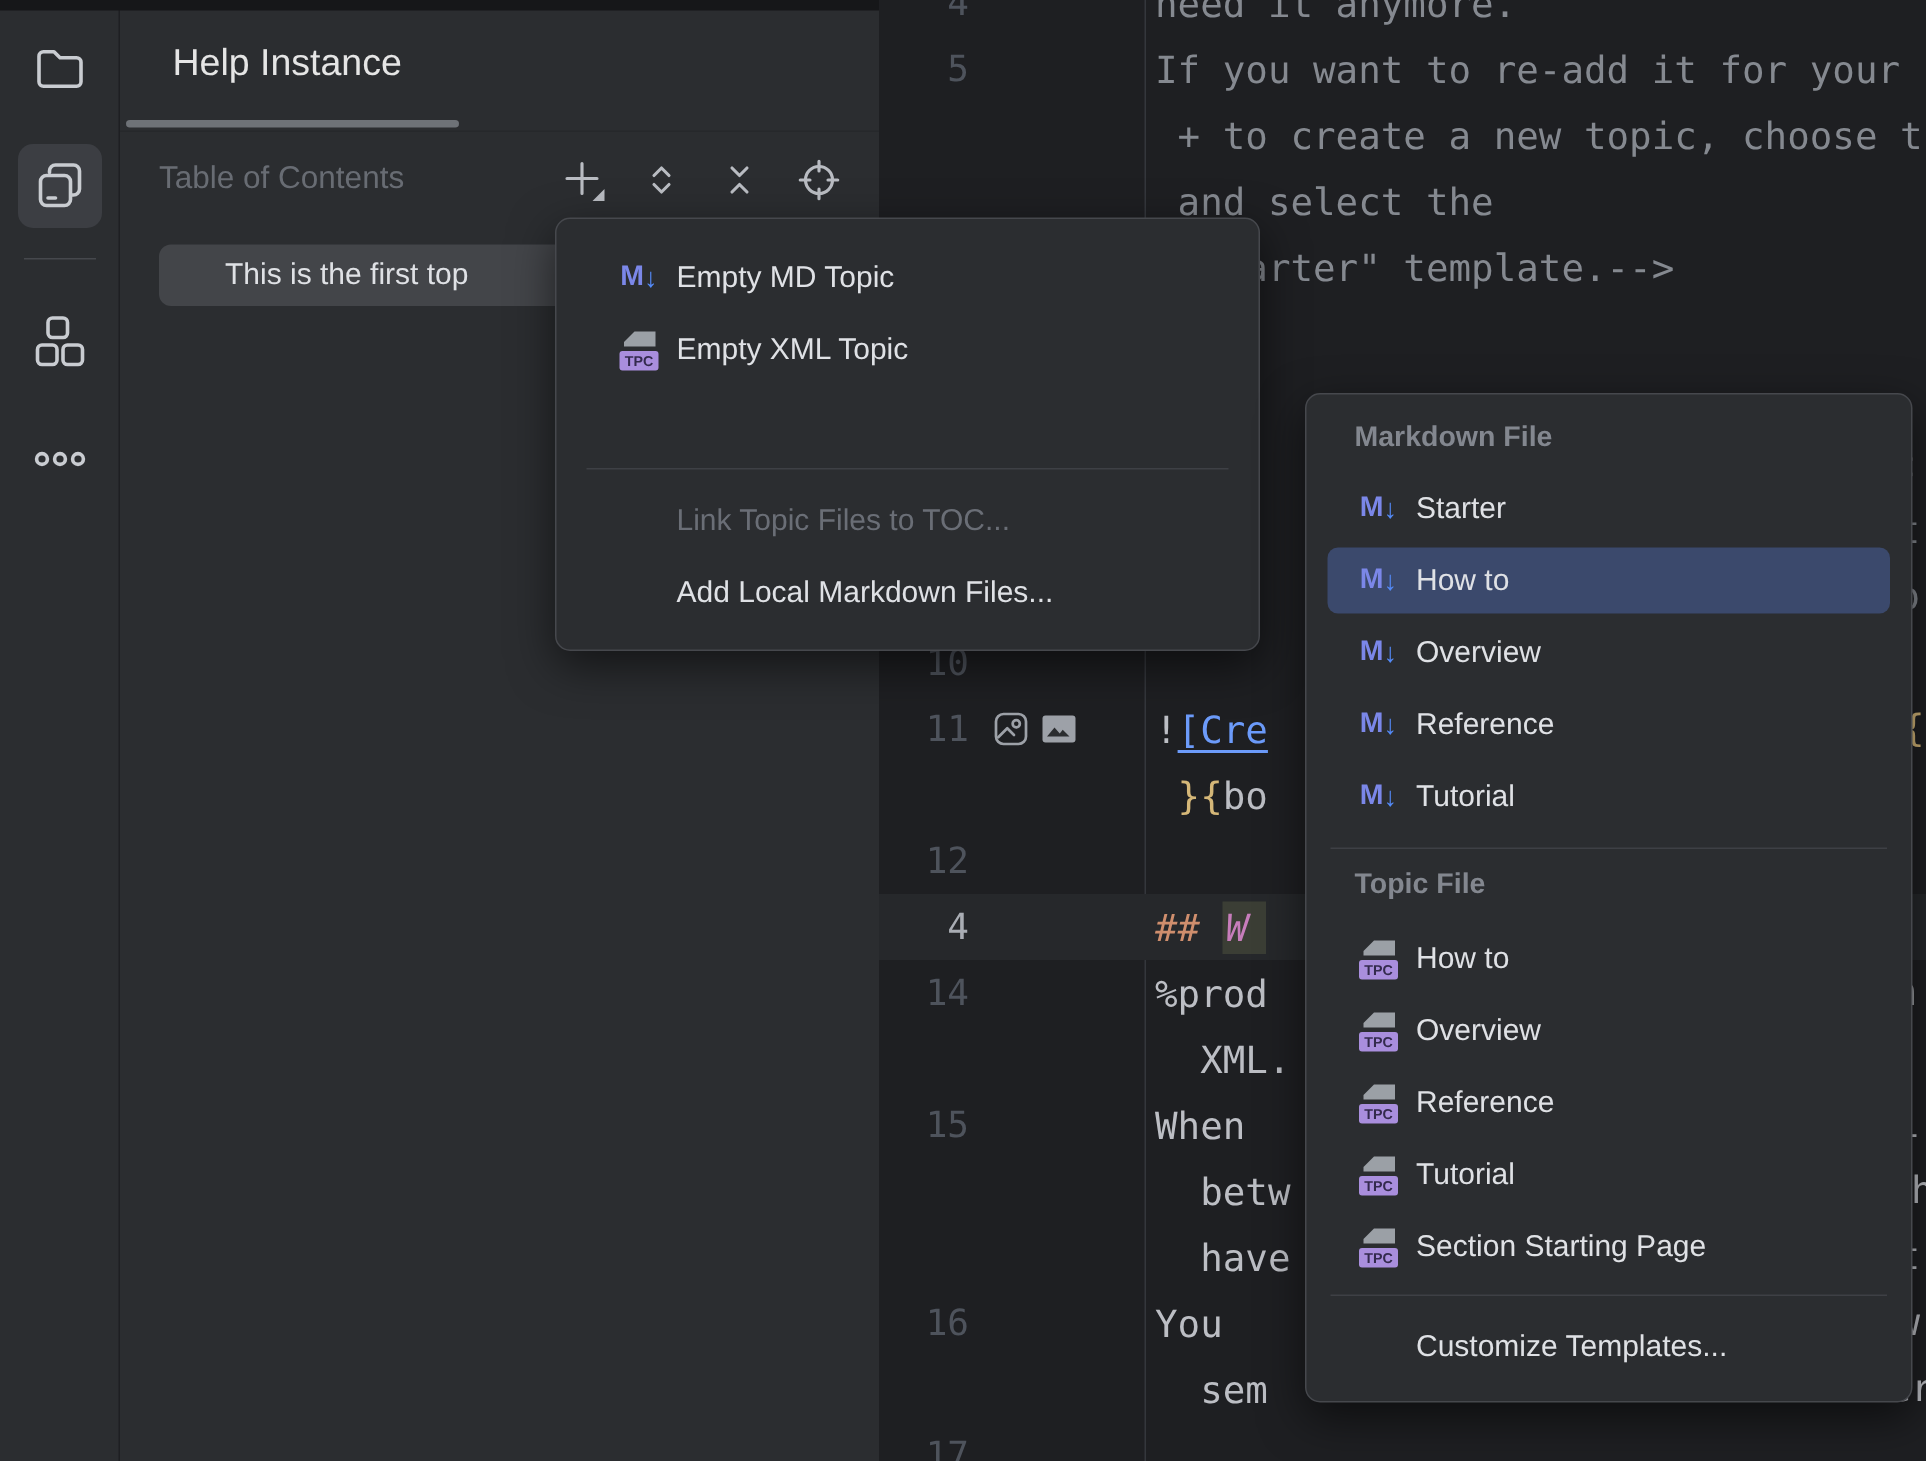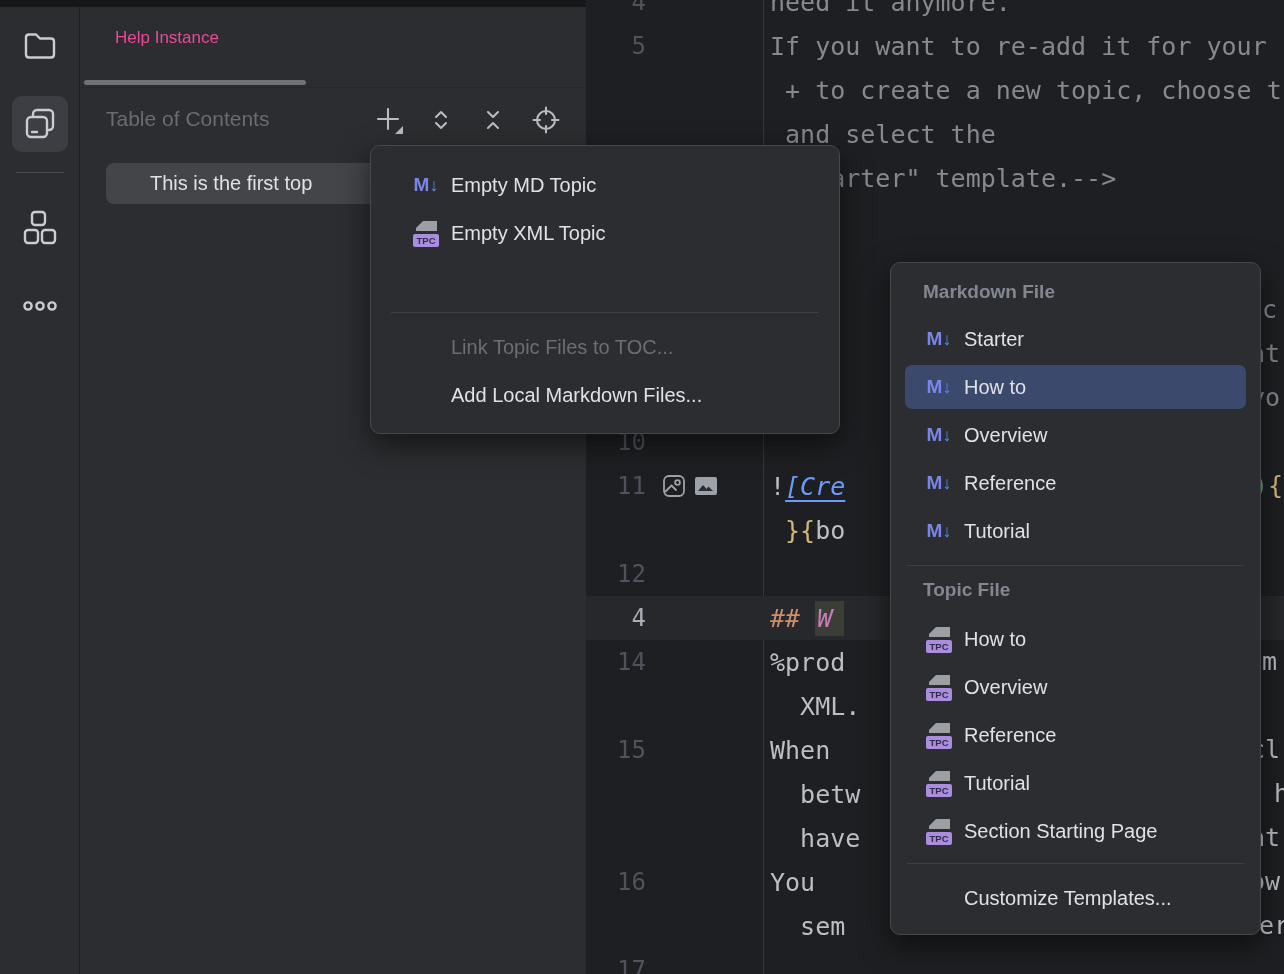--- a/index.html
+++ b/index.html
@@ -12,21 +12,21 @@
                  background:#2B2D30; border-right:1px solid #1E1F22; }
   .topstrip { position:absolute; left:0; top:0; width:586px; height:7px; background:#161719; z-index:5; }
   .abtn { position:absolute; left:12px; width:56px; height:56px; border-radius:10px;
           display:flex; align-items:center; justify-content:center; }
   .abtn.active { background:#3C3E43; }
   .abtn svg { stroke:#C9CCD1; fill:none; stroke-width:2.4; stroke-linecap:round; stroke-linejoin:round; }
   .adivider { position:absolute; left:16px; top:172px; width:48px; border-top:1px solid #46484D; }
 
   
   .toolpanel { position:absolute; left:80px; top:0; width:506px; height:974px; background:#2B2D30; }
-  .panel-title { position:absolute; left:35px; top:28px; font-size:17px; color:#ec4899; }
+  .panel-title { position:absolute; left:35px; top:28px; font-size:25px; color:#e5e5e5; }
   .tab-underline { position:absolute; left:4px; top:80px; width:222px; height:5px;
                    border-radius:3px; background:#6E7277; }
   .panel-hborder { position:absolute; left:0; top:87px; width:506px; border-top:1px solid #26282B; }
   .toc-label { position:absolute; left:26px; top:107px; font-size:21px; color:#686C73; }
   .tbtn { position:absolute; top:103px; width:34px; height:34px; border-radius:6px;
           display:flex; align-items:center; justify-content:center; }
   .tbtn svg { stroke:#B9BCC2; fill:none; stroke-width:2.1; stroke-linecap:round; stroke-linejoin:round; }
   .toc-item { position:absolute; left:26px; top:163px; width:278px; height:41px; border-radius:8px;
               background:#434549; color:#DFE1E5; font-size:20px; line-height:41px;
               padding-left:44px; white-space:nowrap; overflow:hidden; }
@@ -38,35 +38,35 @@
   .code { position:absolute; left:0; top:-20px; right:0;
           font-family:"DejaVu Sans Mono", monospace; font-size:25px; }
   .crow { height:44px; display:flex; align-items:center; white-space:pre; }
   .crow.cur { background:#26282B; }
   .ln { width:60px; text-align:right; font-size:24px; color:#4E535C; flex:none; }
   .crow.cur .ln { color:#A9ADB4; }
   .gx { width:117px; flex:none; display:flex; align-items:center; padding-left:16px; gap:8px; }
   .ct { padding-left:7px; color:#BCBEC4; }
   .ct.cm { color:#858990; }
   .bang { color:#BCBEC4; }
-  .lnk { color:#6C9BFA; text-decoration:underline; text-underline-offset:5px;font-style:italic; }
+  .lnk { color:#6C9BFA; text-decoration:underline; text-underline-offset:5px; }
   .brc { color:#D5B778; }
   .md-h { color:#CF8E6D; font-style:italic; }
   .md-ht { color:#C77DBB; font-style:italic; background:#3B3E35; padding:3px 12px 3px 2px; }
   .fg { position:absolute; font-family:"DejaVu Sans Mono", monospace; font-size:25px;
         line-height:44px; height:44px; color:#BCBEC4; white-space:pre; }
   .fg.cm { color:#858990; }
   .fg.green { color:#5FAD65; }
   .fg.yellow { color:#D5B778; }
 
   
   .popup { position:absolute; background:#2B2D30; border:1px solid #46484D; border-radius:10px;
            box-shadow:0 10px 30px rgba(0,0,0,.55); font-size:20px; color:#DFE1E5; }
   .menu1 { left:370px; top:145px; width:470px; height:289px; z-index:30; }
-  .menu2 { left:890px; top:262px; width:371px; height:673px; z-index:40; }
+  .menu2 { left:870px; top:262px; width:405px; height:673px; z-index:40; }
   .mi { position:absolute; left:22px; right:22px; height:46px; border-radius:7px;
         display:flex; align-items:center; padding-left:18px; }
   .mi.sel { background:#3B496C; }
   .mi.dis { color:#6A6E76; }
   .ri { width:30px; flex:none; display:flex; justify-content:center; align-items:center; }
   .ml { margin-left:10px; white-space:nowrap; }
   .chev { position:absolute; right:14px; }
   .chev svg { stroke:#A9ADB4; fill:none; stroke-width:2.4; stroke-linecap:round; stroke-linejoin:round; }
   .msep { position:absolute; left:20px; right:20px; border-top:1px solid #3E4045; }
   .m2i { position:absolute; left:14px; right:14px; height:44px; border-radius:7px;

